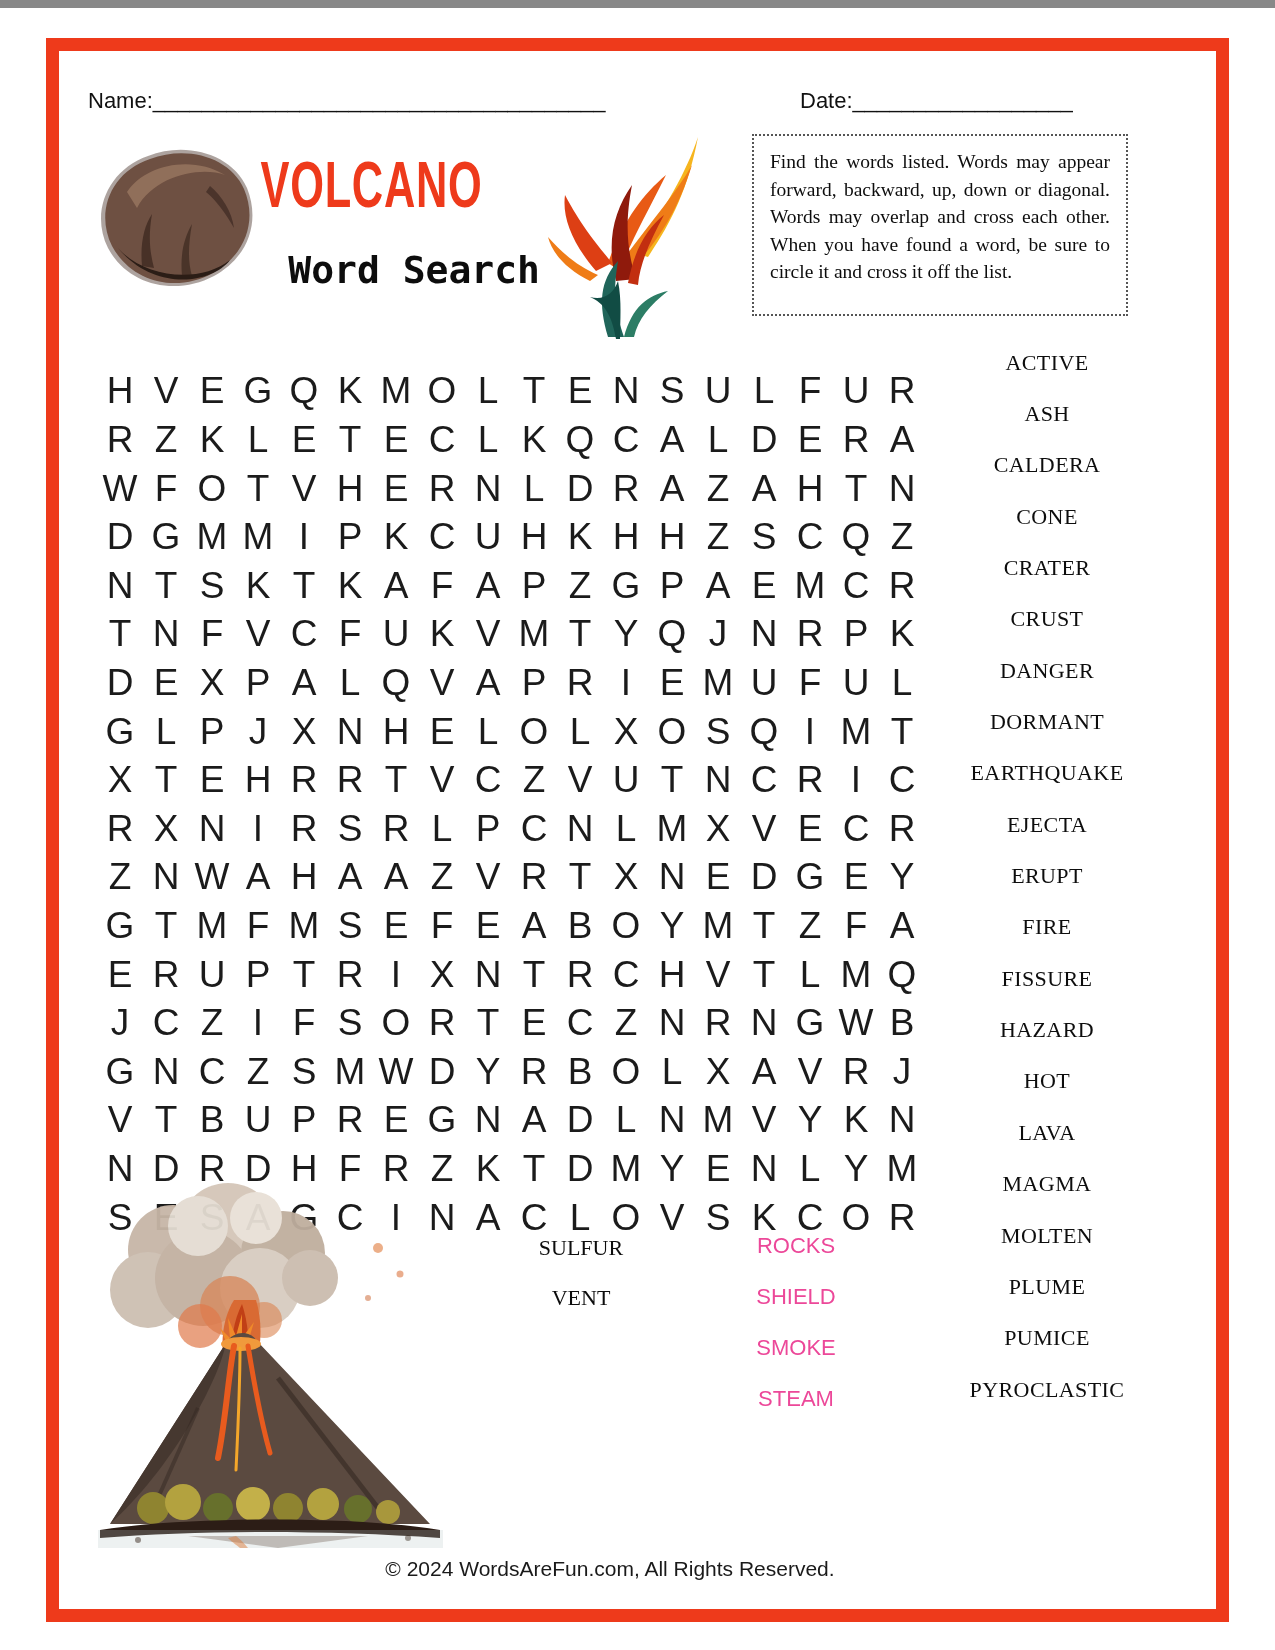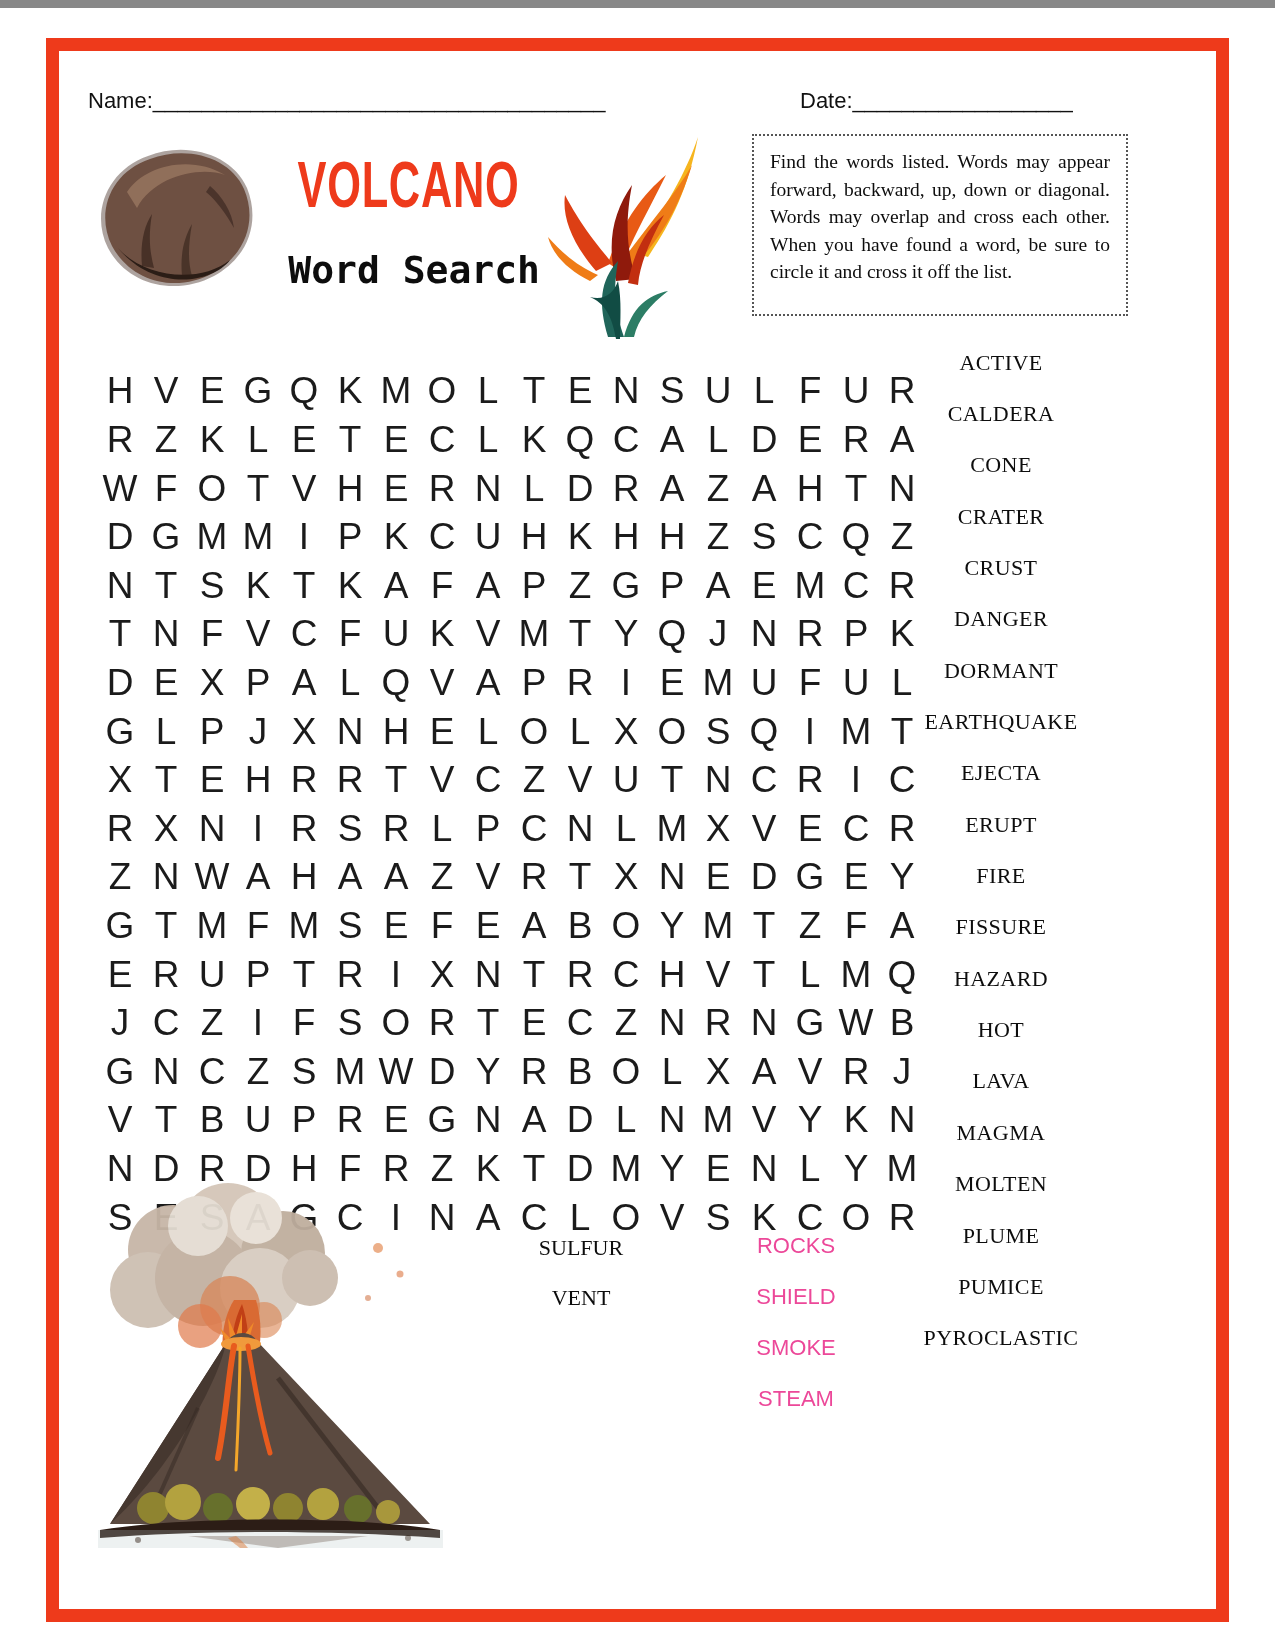--- a/index.html
+++ b/index.html
@@ -7,39 +7,39 @@
         font-family:"Liberation Sans",sans-serif;overflow:hidden;--accent:#ee3a1b;}
   .frame{position:absolute;left:46px;top:30px;right:46px;bottom:36px;
          border:13px solid var(--accent);}
   
   .name-row{position:absolute;left:88px;top:80px;width:1100px;font-size:22px;color:#111;}
   .name-block{position:absolute;left:0;top:0;white-space:nowrap;}
   .date-block{position:absolute;left:712px;top:0;white-space:nowrap;}
   .blank-line{letter-spacing:0px;}
   
   .title-wrap{position:absolute;left:250px;top:140px;width:280px;height:72px;
-              display:flex;align-items:center;justify-content:flex-start;}
+              display:flex;align-items:center;justify-content:flex-end;}
   .title-text{font-size:62px;font-weight:800;color:var(--accent);letter-spacing:1px;
               transform:scale(0.70,1.04);white-space:nowrap;}
   .subtitle-wrap{position:absolute;left:240px;top:232px;width:300px;height:60px;
                  display:flex;align-items:center;justify-content:flex-end;}
   .subtitle-text{font-family:"DejaVu Sans Mono",monospace;font-weight:bold;font-size:38px;
                  color:#0d0d0d;white-space:nowrap;}
   
   .instructions{position:absolute;left:752px;top:126px;width:376px;height:182px;
                 border:2px dotted #555;box-sizing:border-box;padding:12px 16px 10px 16px;
                 font-family:"Liberation Serif",serif;font-size:19.5px;line-height:27.5px;
                 color:#0d0d0d;text-align:justify;}
   
   .grid{position:absolute;left:97px;top:359px;width:828px;height:875px;
         display:grid;grid-template-columns:repeat(18,1fr);grid-template-rows:repeat(18,1fr);
         font-size:37px;color:#1b1b1b;}
   .cell{display:flex;align-items:center;justify-content:center;}
   
-  .right-list{position:absolute;left:904px;top:329px;width:194px;
+  .right-list{position:absolute;left:950px;top:329px;width:194px;
               font-family:"Liberation Serif",serif;font-size:22px;color:#0d0d0d;}
   .right-list .word-item{height:51.35px;display:flex;align-items:center;justify-content:center;
                          letter-spacing:.4px;white-space:nowrap;}
   .bottom-list-a{position:absolute;left:456px;top:1215px;width:250px;
                  font-family:"Liberation Serif",serif;font-size:22px;color:#0d0d0d;}
   .bottom-list-a .word-item{height:50.3px;display:flex;align-items:center;justify-content:center;white-space:nowrap;}
   .bottom-list-b{position:absolute;left:706px;top:1212px;width:180px;
                  font-family:Liberation Sans, sans-serif;font-size:22px;color:#ec4899;}
   .bottom-list-b .word-item{height:51px;display:flex;align-items:center;justify-content:center;white-space:nowrap;}
   
@@ -424,20 +424,21 @@
       <span class="cell">V</span>
       <span class="cell">S</span>
       <span class="cell">K</span>
       <span class="cell">C</span>
       <span class="cell">O</span>
       <span class="cell">R</span>
     </div>
 
   <div class="right-list">
       <div class="word-item">ACTIVE</div>
+      <div class="word-item">ASH</div>
       <div class="word-item">CALDERA</div>
       <div class="word-item">CONE</div>
       <div class="word-item">CRATER</div>
       <div class="word-item">CRUST</div>
       <div class="word-item">DANGER</div>
       <div class="word-item">DORMANT</div>
       <div class="word-item">EARTHQUAKE</div>
       <div class="word-item">EJECTA</div>
       <div class="word-item">ERUPT</div>
       <div class="word-item">FIRE</div>
@@ -505,14 +506,15 @@
       </g>
       <path d="M22,352 C110,338 280,338 362,352 L362,360 C250,352 120,352 22,360 Z" fill="#2c1d16"></path>
       <rect x="20" y="352" width="345" height="18" fill="#b9c7c9" opacity="0.25"></rect>
       <path d="M110,358 L200,370 L290,358 Z" fill="#6b564a" opacity="0.35"></path>
       <path d="M150,360 C155,365 160,368 162,370 L170,370 C166,365 162,361 158,358 Z" fill="#d97a3a" opacity="0.5"></path>
       <circle cx="60" cy="362" r="3" fill="#3a2a20" opacity="0.5"></circle>
       <circle cx="330" cy="360" r="3" fill="#3a2a20" opacity="0.45"></circle>
     </svg>
   </div>
 
+  <div class="footer">© 2024 WordsAreFun.com, All Rights Reserved.</div>
 
 </div>
 
 </body></html>

